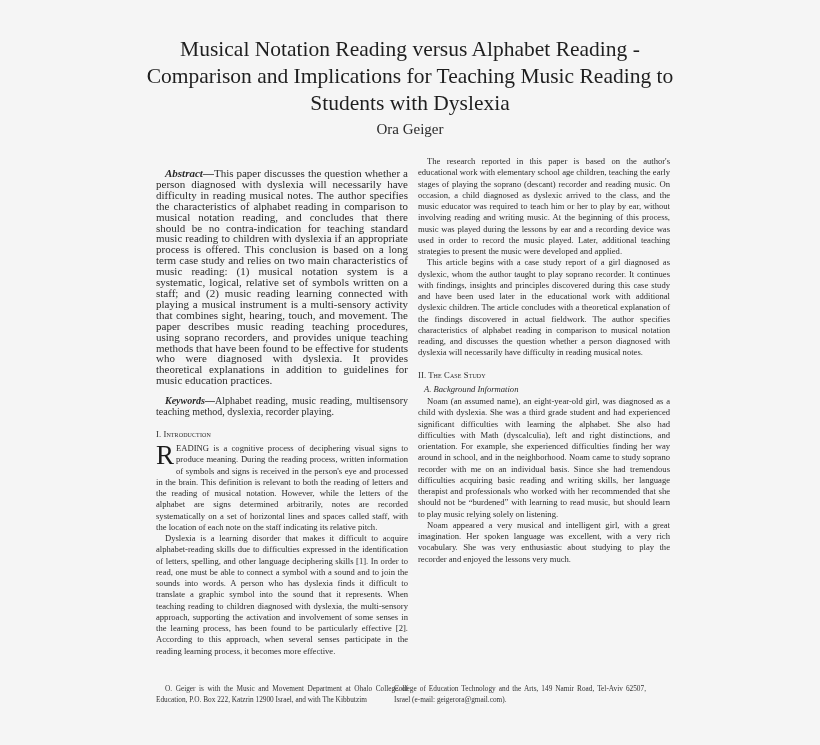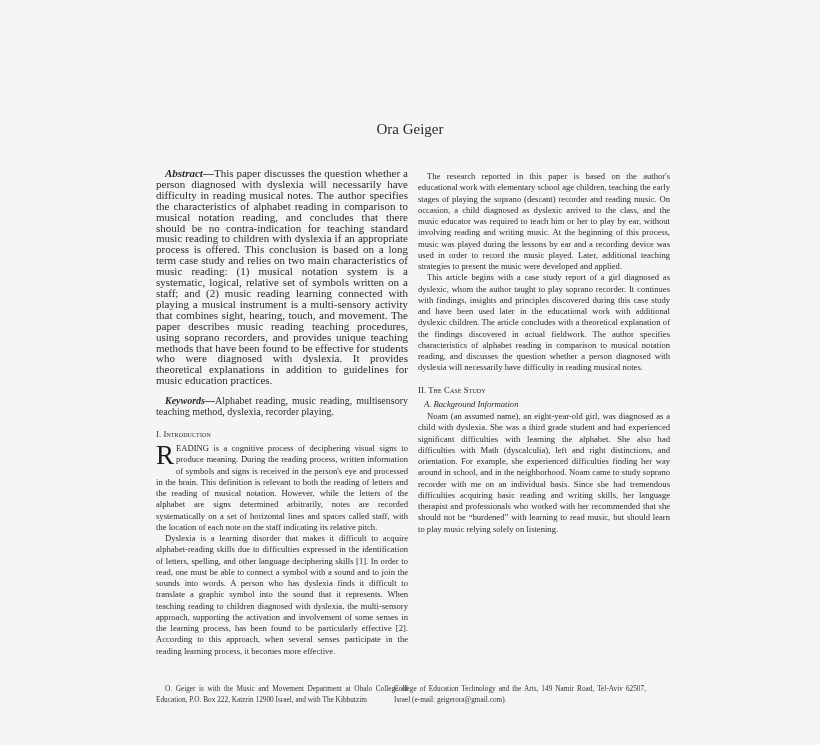--- a/index.html
+++ b/index.html
@@ -44,21 +44,21 @@
     }
     .col {
       position: absolute;
       width: 252px;
       font-size: 8.6px;
       line-height: 11.25px;
       text-align: justify;
       color: #2b2b2b;
     }
     .col-left { left: 156px; top: 168px; }
-    .col-right { left: 418px; top: 156px; margin-top: 15px; }
+    .col-right { left: 418px; top: 156px; }
     .col p {
       margin: 0;
       text-indent: 9px;
     }
     .abstract {
       font-size: 11px;
       line-height: 10.9px;
     }
     .abstract .lead, .keywords .lead {
       font-weight: bold;
@@ -100,20 +100,21 @@
       color: #333;
     }
     .fn-left { left: 156px; text-indent: 9px; }
     .fn-right { left: 394px; }
   </style>
 </head>
 <body>
 
 <div class="page">
 
+  <h1 class="title">Musical Notation Reading versus Alphabet Reading - Comparison and Implications for Teaching Music Reading to Students with Dyslexia</h1>
   <div class="author">Ora Geiger</div>
 
   <div class="col col-left">
     <p class="abstract"><span class="lead">Abstract—</span><span>This paper discusses the question whether a person diagnosed with dyslexia will necessarily have difficulty in reading musical notes. The author specifies the characteristics of alphabet reading in comparison to musical notation reading, and concludes that there should be no contra-indication for teaching standard music reading to children with dyslexia if an appropriate process is offered. This conclusion is based on a long term case study and relies on two main characteristics of music reading: (1) musical notation system is a systematic, logical, relative set of symbols written on a staff; and (2) music reading learning connected with playing a musical instrument is a multi-sensory activity that combines sight, hearing, touch, and movement. The paper describes music reading teaching procedures, using soprano recorders, and provides unique teaching methods that have been found to be effective for students who were diagnosed with dyslexia. It provides theoretical explanations in addition to guidelines for music education practices.</span></p>
 
     <p class="keywords"><span class="lead">Keywords—</span><span>Alphabet reading, music reading, multisensory teaching method, dyslexia, recorder playing.</span></p>
 
     <div class="section-head">I. Introduction</div>
 
     <p class="first-para"><span class="dropcap">R</span><span>EADING is a cognitive process of deciphering visual signs to produce meaning. During the reading process, written information of symbols and signs is received in the person's eye and processed in the brain. This definition is relevant to both the reading of letters and the reading of musical notation. However, while the letters of the alphabet are signs determined arbitrarily, notes are recorded systematically on a set of horizontal lines and spaces called staff, with the location of each note on the staff indicating its relative pitch.</span></p>
@@ -121,18 +122,19 @@
   </div>
 
   <div class="col col-right">
     <p>The research reported in this paper is based on the author's educational work with elementary school age children, teaching the early stages of playing the soprano (descant) recorder and reading music. On occasion, a child diagnosed as dyslexic arrived to the class, and the music educator was required to teach him or her to play by ear, without involving reading and writing music. At the beginning of this process, music was played during the lessons by ear and a recording device was used in order to record the music played. Later, additional teaching strategies to present the music were developed and applied.</p>
     <p>This article begins with a case study report of a girl diagnosed as dyslexic, whom the author taught to play soprano recorder. It continues with findings, insights and principles discovered during this case study and have been used later in the educational work with additional dyslexic children. The article concludes with a theoretical explanation of the findings discovered in actual fieldwork. The author specifies characteristics of alphabet reading in comparison to musical notation reading, and discusses the question whether a person diagnosed with dyslexia will necessarily have difficulty in reading musical notes.</p>
 
     <div class="section-head">II. The Case Study</div>
     <div class="sub-head">A. Background Information</div>
 
     <p>Noam (an assumed name), an eight-year-old girl, was diagnosed as a child with dyslexia. She was a third grade student and had experienced significant difficulties with learning the alphabet. She also had difficulties with Math (dyscalculia), left and right distinctions, and orientation. For example, she experienced difficulties finding her way around in school, and in the neighborhood. Noam came to study soprano recorder with me on an individual basis. Since she had tremendous difficulties acquiring basic reading and writing skills, her language therapist and professionals who worked with her recommended that she should not be “burdened” with learning to read music, but should learn to play music relying solely on listening.</p>
+    <p>Noam appeared a very musical and intelligent girl, with a great imagination. Her spoken language was excellent, with a very rich vocabulary. She was very enthusiastic about studying to play the recorder and enjoyed the lessons very much.</p>
   </div>
 
   <div class="footnote fn-left">O. Geiger is with the Music and Movement Department at Ohalo College of Education, P.O. Box 222, Katzrin 12900 Israel, and with The Kibbutzim</div>
   <div class="footnote fn-right">College of Education Technology and the Arts, 149 Namir Road, Tel-Aviv 62507, Israel (e-mail: geigerora@gmail.com).</div>
 
 </div>
 
 </body></html>

